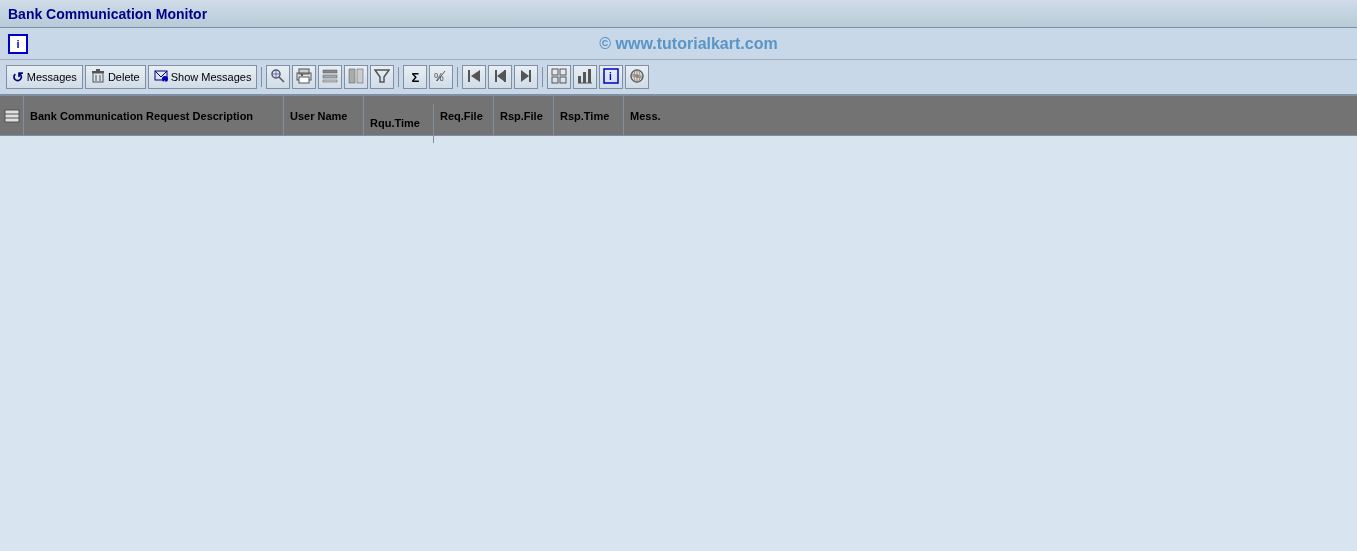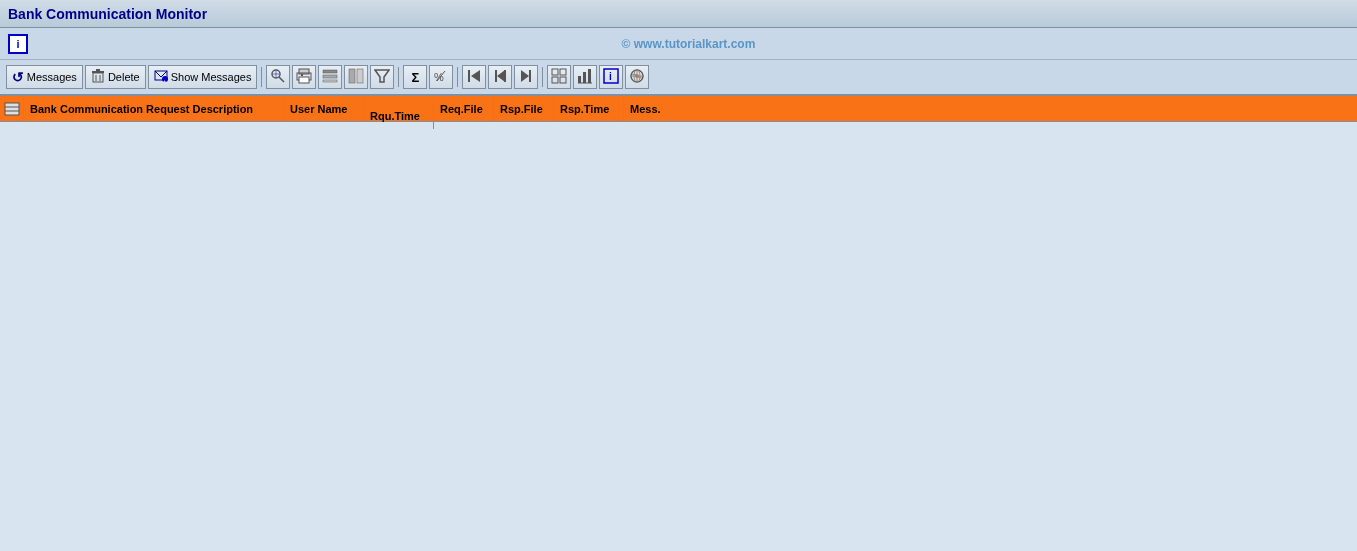--- a/index.html
+++ b/index.html
@@ -27,21 +27,21 @@
       border-bottom: 1px solid #a0b0c0;
       padding: 4px 8px;
       display: flex;
       align-items: center;
       height: 32px;
     }
     #watermark {
       flex: 1;
       text-align: center;
       color: #2a7ab8;
-      font-size: 12px;
+      font-size: 16px;
       font-weight: bold;
       opacity: 0.7;
     }
     #info-icon {
       width: 20px;
       height: 20px;
       border: 2px solid #0000cc;
       background: #ffffff;
       color: #0000cc;
       font-weight: bold;
@@ -87,25 +87,25 @@
       width: 24px;
       color: #000;
     }
     .toolbar-separator {
       width: 1px;
       height: 20px;
       background: #8090a0;
       margin: 0 2px;
     }
     #table-header {
-      background: #f97316;
+      background: #737373;
       border-bottom: 1px solid #8090a0;
       display: flex;
       align-items: center;
-      height: 26px;
+      height: 40px;
       padding: 0;
     }
     .col-header {
       border-right: 1px solid #8090a0;
       padding: 2px 6px;
       font-size: 11px;
       font-weight: bold;
       color: #000;
       white-space: nowrap;
       height: 100%;

